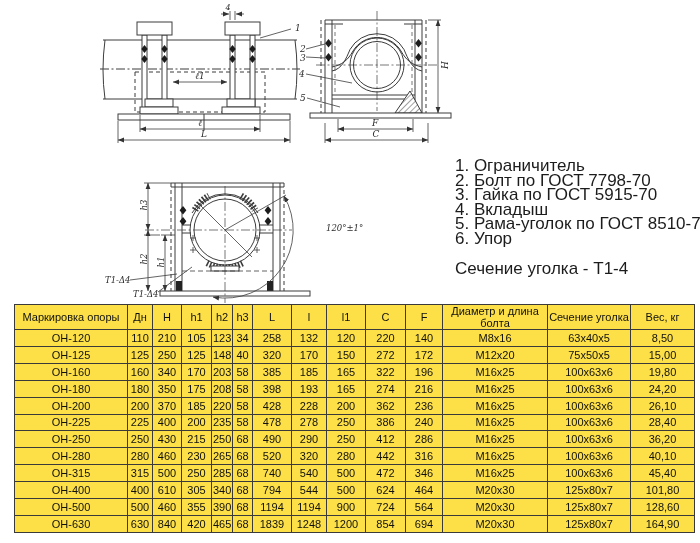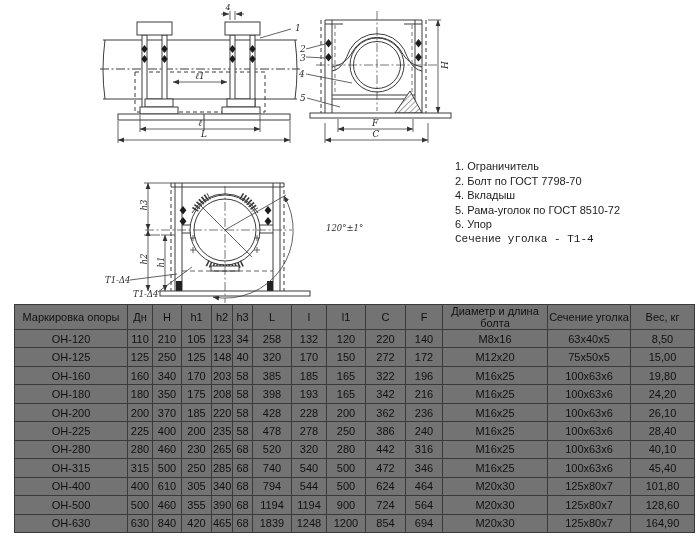--- a/index.html
+++ b/index.html
@@ -8,26 +8,26 @@
   .sheet { position:relative; width:700px; height:543px; background:#fff; }
 
   svg { position:absolute; overflow:visible; }
   svg text { font-family:"DejaVu Serif", serif; font-style:italic; fill:#2c2c2c; }
 
   #front-view  { left:100px; top:2px; }
   #side-view   { left:298px; top:3px; }
   #section-view{ left:100px; top:153px; }
 
   .legend { position:absolute; left:455px; top:159px; width:230px;
-            font-size:11px; line-height:14.5px; color:#1c1c1c; }
+            font-size:17px; line-height:14.5px; color:#1c1c1c; }
   .legend-line { white-space:nowrap; }
-  .legend-note { margin-top:0;font-family:Liberation Mono, monospace; }
+  .legend-note { margin-top:16px; }
 
   table.dims { position:absolute; left:14px; top:304px; width:681px; height:229px;
-               border-collapse:collapse; table-layout:fixed; background:#737373; }
+               border-collapse:collapse; table-layout:fixed; background:#fde047; }
   table.dims th, table.dims td {
       border:1px solid #3a3a3a; font-size:11px; font-weight:normal;
       text-align:center; vertical-align:middle; padding:0 1px; overflow:hidden;
       line-height:12px; color:#111;
   }
   table.dims thead th { height:18px; }
 </style>
 </head>
 <body>
 
@@ -236,20 +236,21 @@
     <text x="61" y="112" font-size="8.5" text-anchor="middle" transform="rotate(-90 61 109)">h1</text>
     <text x="226" y="78" font-size="8.5">120°±1°</text>
     <text x="5" y="130" font-size="8.5">Т1-Δ4</text>
     <text x="33" y="144" font-size="8.5">Т1-Δ4</text>
   </svg>
 
   <div class="legend">
     <div>
         <div class="legend-line">1. Ограничитель</div>
         <div class="legend-line">2. Болт по ГОСТ 7798-70</div>
+        <div class="legend-line">3. Гайка по ГОСТ 5915-70</div>
         <div class="legend-line">4. Вкладыш</div>
         <div class="legend-line">5. Рама-уголок по ГОСТ 8510-72</div>
         <div class="legend-line">6. Упор</div>
       </div>
     <div class="legend-line legend-note">Сечение уголка - Т1-4</div>
   </div>
 
   <table class="dims">
     <colgroup>
       <col style="width:113px">
@@ -337,21 +338,21 @@
         <tr>
           <td>ОН-180</td>
           <td>180</td>
           <td>350</td>
           <td>175</td>
           <td>208</td>
           <td>58</td>
           <td>398</td>
           <td>193</td>
           <td>165</td>
-          <td>342</td>
+          <td>274</td>
           <td>216</td>
           <td>М16х25</td>
           <td>100х63х6</td>
           <td>24,20</td>
         </tr>
         <tr>
           <td>ОН-200</td>
           <td>200</td>
           <td>370</td>
           <td>185</td>
@@ -376,20 +377,36 @@
           <td>478</td>
           <td>278</td>
           <td>250</td>
           <td>386</td>
           <td>240</td>
           <td>М16х25</td>
           <td>100х63х6</td>
           <td>28,40</td>
         </tr>
         <tr>
+          <td>ОН-250</td>
+          <td>250</td>
+          <td>430</td>
+          <td>215</td>
+          <td>250</td>
+          <td>68</td>
+          <td>490</td>
+          <td>290</td>
+          <td>250</td>
+          <td>412</td>
+          <td>286</td>
+          <td>М16х25</td>
+          <td>100х63х6</td>
+          <td>36,20</td>
+        </tr>
+        <tr>
           <td>ОН-280</td>
           <td>280</td>
           <td>460</td>
           <td>230</td>
           <td>265</td>
           <td>68</td>
           <td>520</td>
           <td>320</td>
           <td>280</td>
           <td>442</td>

